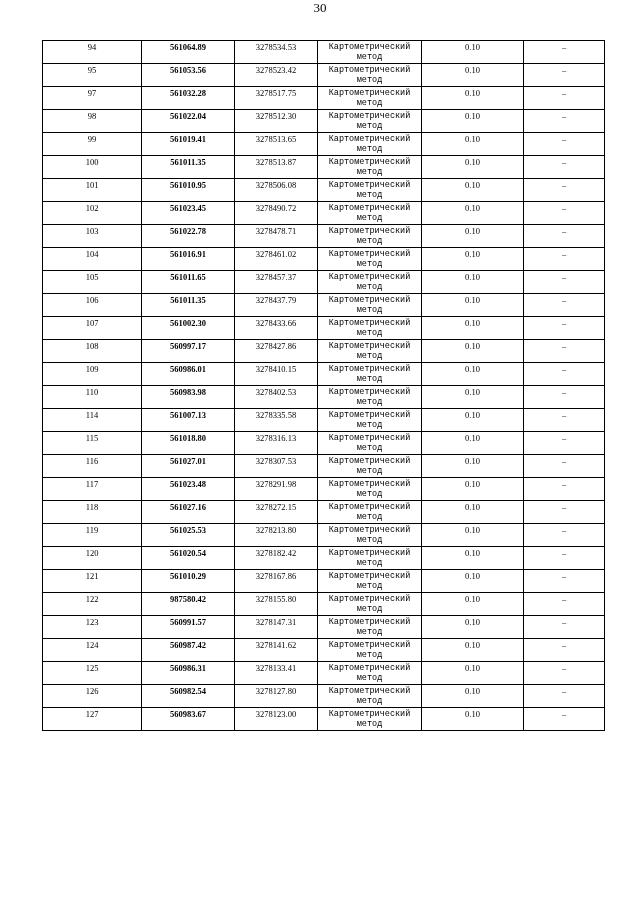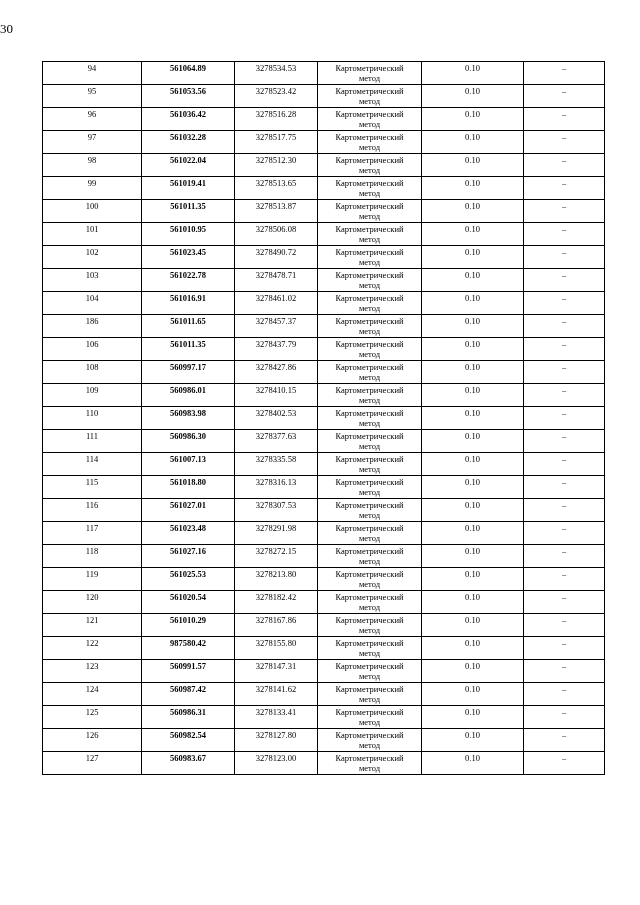--- a/index.html
+++ b/index.html
@@ -8,21 +8,21 @@
     background: #ffffff;
   }
   body {
     width: 640px;
     height: 905px;
     font-family: "Liberation Serif", serif;
     color: #000000;
     overflow: hidden;
   }
   .page-number {
-    padding-top: 21px;
+    text-align: center;
     font-size: 13px;
     height: 14px;
   }
   table.coords {
     border-collapse: collapse;
     margin-left: 42px;
     margin-top: 26px;
     width: 556px;
     table-layout: fixed;
   }
@@ -33,21 +33,21 @@
     text-align: center;
     vertical-align: top;
     padding: 1px 2px;
     height: 20px;
     overflow: hidden;
     white-space: nowrap;
   }
   td.c1 { width: 94px; }
   td.c2 { width: 88px; font-weight: bold; }
   td.c3 { width: 78px; }
-  td.c4 { width: 99px; }
+  td.c4 { width: 99px; font-family: Liberation Mono, monospace; }
   td.c5 { width: 97px; }
   td.c6 { width: 76px; text-align: left; padding-left: 10px; }
 </style>
 </head>
 <body>
 
 <div class="page">
   <div class="page-number">30</div>
 
   <table class="coords">
@@ -68,31 +68,20 @@
           <td class="c2">561053.56</td>
           <td class="c3">3278523.42</td>
           <td class="c4">
             <div>Картометрический</div>
             <div>метод</div>
           </td>
           <td class="c5">0.10</td>
           <td class="c6">–</td>
         </tr>
         <tr>
-          <td class="c1">96</td>
-          <td class="c2">561036.42</td>
-          <td class="c3">3278516.28</td>
-          <td class="c4">
-            <div>Картометрический</div>
-            <div>метод</div>
-          </td>
-          <td class="c5">0.10</td>
-          <td class="c6">–</td>
-        </tr>
-        <tr>
           <td class="c1">97</td>
           <td class="c2">561032.28</td>
           <td class="c3">3278517.75</td>
           <td class="c4">
             <div>Картометрический</div>
             <div>метод</div>
           </td>
           <td class="c5">0.10</td>
           <td class="c6">–</td>
         </tr>
@@ -167,21 +156,21 @@
           <td class="c2">561016.91</td>
           <td class="c3">3278461.02</td>
           <td class="c4">
             <div>Картометрический</div>
             <div>метод</div>
           </td>
           <td class="c5">0.10</td>
           <td class="c6">–</td>
         </tr>
         <tr>
-          <td class="c1">186</td>
+          <td class="c1">105</td>
           <td class="c2">561011.65</td>
           <td class="c3">3278457.37</td>
           <td class="c4">
             <div>Картометрический</div>
             <div>метод</div>
           </td>
           <td class="c5">0.10</td>
           <td class="c6">–</td>
         </tr>
         <tr>
@@ -189,20 +178,31 @@
           <td class="c2">561011.35</td>
           <td class="c3">3278437.79</td>
           <td class="c4">
             <div>Картометрический</div>
             <div>метод</div>
           </td>
           <td class="c5">0.10</td>
           <td class="c6">–</td>
         </tr>
         <tr>
+          <td class="c1">107</td>
+          <td class="c2">561002.30</td>
+          <td class="c3">3278433.66</td>
+          <td class="c4">
+            <div>Картометрический</div>
+            <div>метод</div>
+          </td>
+          <td class="c5">0.10</td>
+          <td class="c6">–</td>
+        </tr>
+        <tr>
           <td class="c1">108</td>
           <td class="c2">560997.17</td>
           <td class="c3">3278427.86</td>
           <td class="c4">
             <div>Картометрический</div>
             <div>метод</div>
           </td>
           <td class="c5">0.10</td>
           <td class="c6">–</td>
         </tr>
@@ -214,31 +214,20 @@
             <div>Картометрический</div>
             <div>метод</div>
           </td>
           <td class="c5">0.10</td>
           <td class="c6">–</td>
         </tr>
         <tr>
           <td class="c1">110</td>
           <td class="c2">560983.98</td>
           <td class="c3">3278402.53</td>
-          <td class="c4">
-            <div>Картометрический</div>
-            <div>метод</div>
-          </td>
-          <td class="c5">0.10</td>
-          <td class="c6">–</td>
-        </tr>
-        <tr>
-          <td class="c1">111</td>
-          <td class="c2">560986.30</td>
-          <td class="c3">3278377.63</td>
           <td class="c4">
             <div>Картометрический</div>
             <div>метод</div>
           </td>
           <td class="c5">0.10</td>
           <td class="c6">–</td>
         </tr>
         <tr>
           <td class="c1">114</td>
           <td class="c2">561007.13</td>

